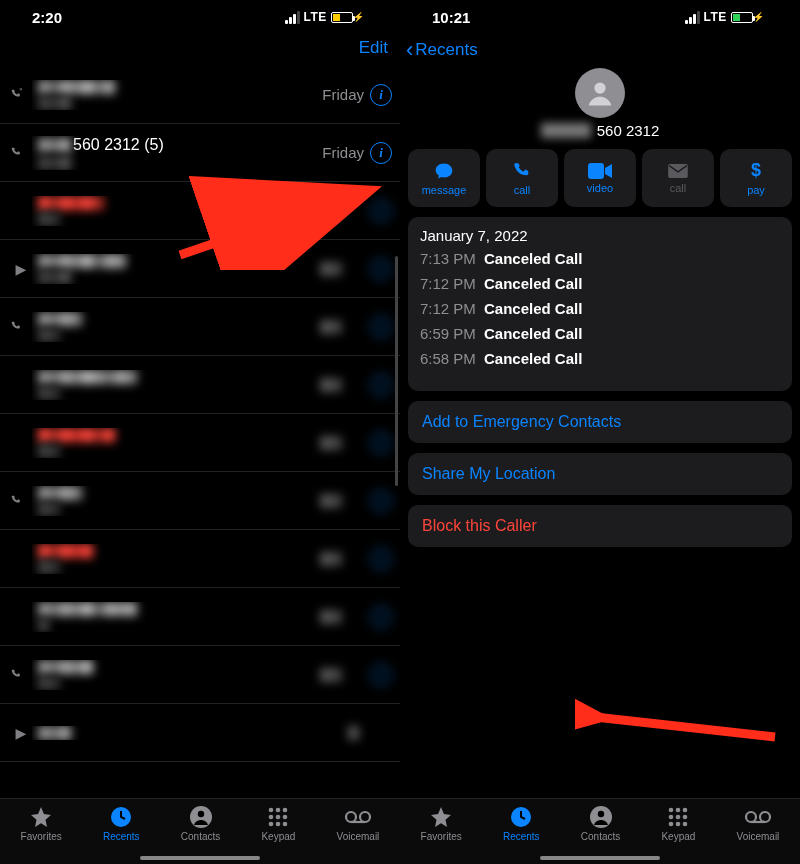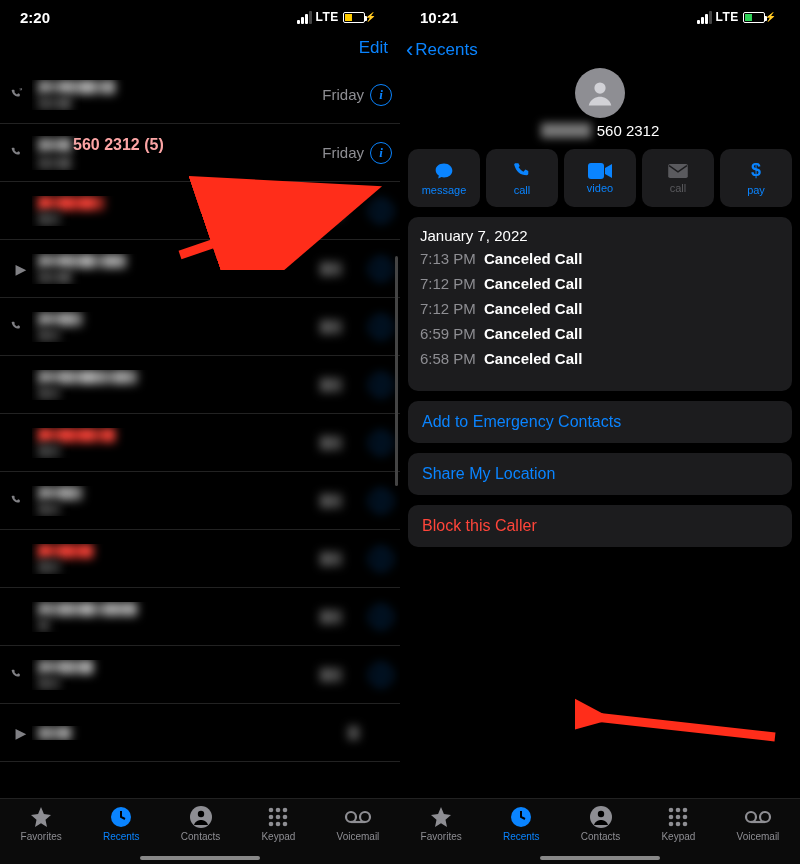--- a/index.html
+++ b/index.html
@@ -1,21 +1,21 @@
 <!DOCTYPE html>
 <html><head>
 <meta charset="utf-8">
 <style>
   * { margin:0; padding:0; box-sizing:border-box; font-family: -apple-system, "Helvetica Neue", Arial, sans-serif; -webkit-font-smoothing:antialiased; }
   body { background:#555; width:800px; height:864px; overflow:hidden; position:relative; }
   .phone { position:absolute; top:0; width:400px; height:864px; background:#000; color:#fff; overflow:hidden; }
   .phone.left { left:0; }
   .phone.right { left:400px; }
   
-  .status { height:34px; display:flex; align-items:center; justify-content:space-between; padding:0 20px; font-size:15px; font-weight:600; }
+  .status { height:34px; display:flex; align-items:center; justify-content:space-between; padding:0 32px; font-size:15px; font-weight:600; }
   .status .right-icons { display:flex; align-items:center; gap:4px; font-size:12px; font-weight:600; }
   .sig { display:inline-flex; gap:1px; align-items:flex-end; }
   .sig span { width:3px; background:#fff; display:inline-block; border-radius:1px; }
   .sig span:nth-child(1){height:4px;} .sig span:nth-child(2){height:7px;} .sig span:nth-child(3){height:10px;} .sig span:nth-child(4){height:13px; background:#444;}
   .lte { font-size:12px; letter-spacing:0.5px; }
   .batt { width:22px; height:11px; border:1px solid #fff; border-radius:2px; position:relative; }
   .batt::after { content:""; position:absolute; right:-3px; top:3px; width:2px; height:5px; background:#fff; border-radius:0 1px 1px 0;}
   .batt .fill { position:absolute; left:1px; top:1px; bottom:1px; width:7px; background:#ffcc00; }
   .bolt { font-size:9px; position:relative; left:-3px; }
 
@@ -24,21 +24,21 @@
   .seg-spacer { width:58px; }
   .segmented { background:#1c1c1e; border-radius:8px; display:flex; padding:2px; }
   .segmented .seg { padding:5px 24px; font-size:14px; color:#fff; border-radius:6px; }
   .segmented .seg.active { background:#5a5a5e; font-weight:500;}
   .edit { color:#0a84ff; font-size:17px; width:58px; text-align:right; }
 
   .list { height:calc(864px - 34px - 40px - 62px); overflow:hidden; position:relative; }
   .row { display:flex; align-items:center; height:58px; border-bottom:0.5px solid #222; padding-left:10px; padding-right:8px; }
   .row .ic { width:22px; text-align:center; color:#8e8e93; font-size:14px; opacity:0.9; }
   .row .body { flex:1; padding-left:6px; overflow:hidden; }
-  .row .title { font-size:16px; color:#fca5a5; display:flex; gap:2px;font-weight:bold;}
+  .row .title { font-size:16px; color:#ffffff; display:flex; gap:2px;}
   .row .title.missed { color:#ff453a; }
   .row .sub { font-size:12px; color:#8e8e93; margin-top:2px; }
   .row .meta { display:flex; align-items:center; gap:6px; }
   .row .day { font-size:15px; color:#8e8e93; min-width:44px; text-align:right;}
   .info-btn { width:22px; height:22px; border:1.5px solid #0a84ff; border-radius:50%; color:#0a84ff; display:flex; align-items:center; justify-content:center; font-family:Georgia,serif; font-style:italic; font-size:13px; font-weight:600; line-height:1;}
   .blur { filter: blur(5px); }
   .mos  { display:flex; gap:0; }
   .mos span{ width:11px; height:14px; }
   .scroll-ind { position:absolute; right:2px; top:190px; width:3px; height:230px; background:#444; border-radius:2px; }
 

